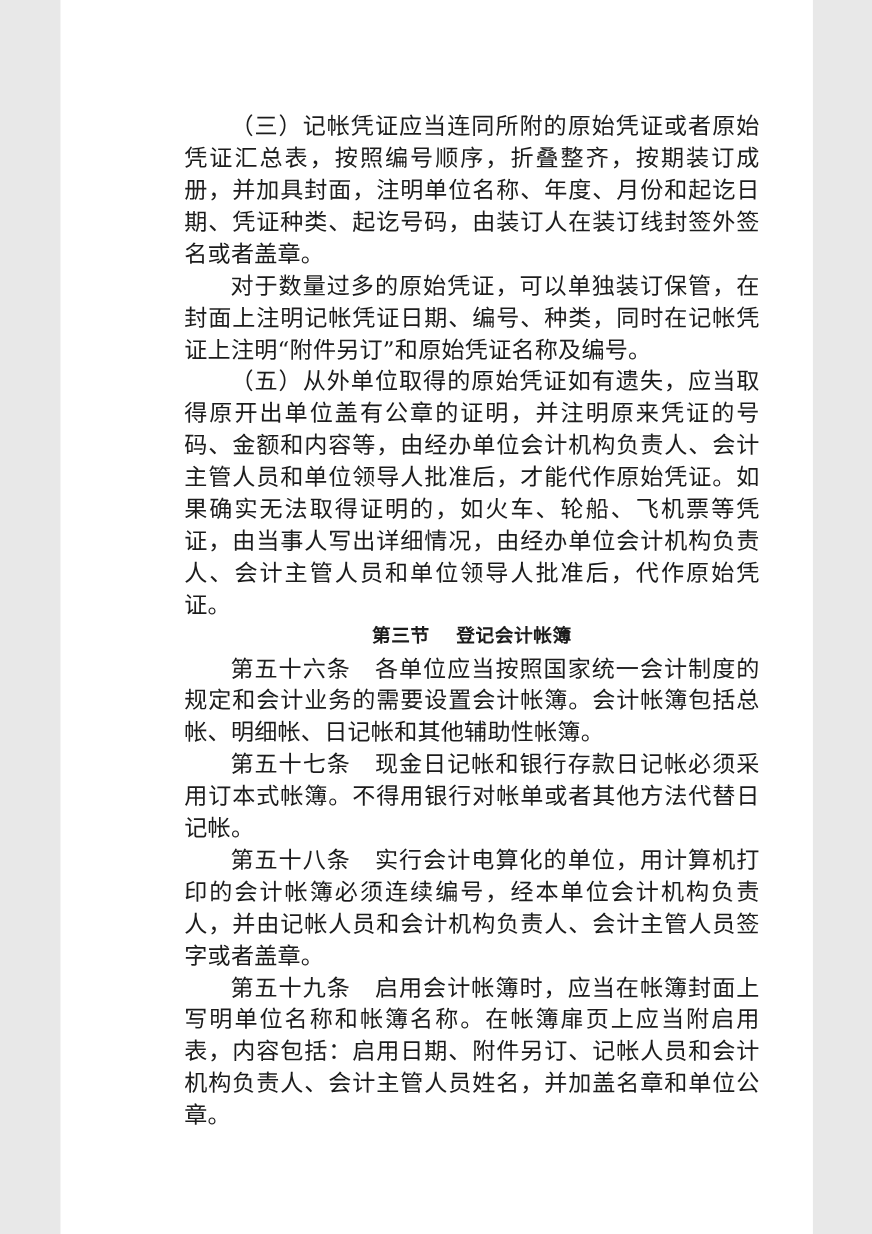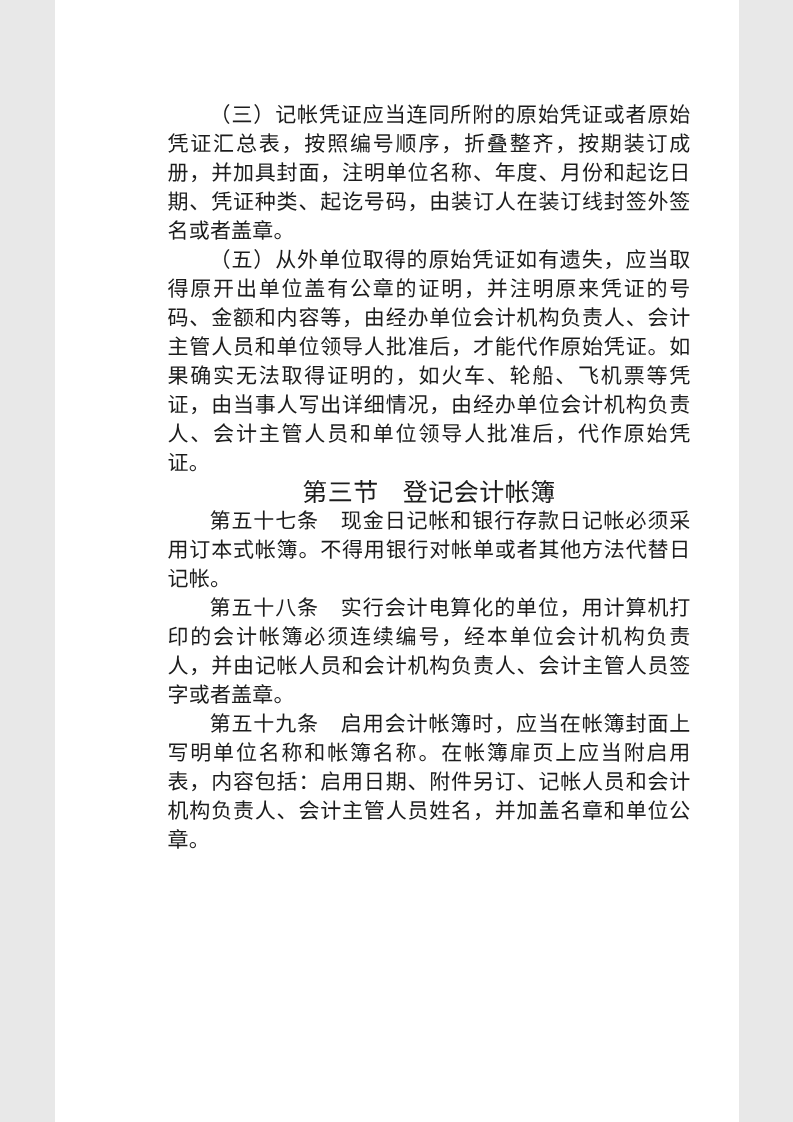--- a/index.html
+++ b/index.html
@@ -23,48 +23,50 @@
     margin: 0;
     font-size: 21px;
     line-height: 29px;
     text-indent: 2em;
     text-align: justify;
     word-break: break-all;
     letter-spacing: 0.2px;
   }
   .section-heading {
     margin: 0;
-    font-size: 25px;
+    font-size: 17px;
     line-height: 29px;
-    font-weight: normal;
+    font-weight: bold;
     text-align: center;
     text-indent: 0;
     letter-spacing: 0.5px;
   }
   .section-heading .heading-gap {
     display: inline-block;
     width: 24px;
   }
 </style>
 </head>
 <body>
 
 <div class="page">
 
   <p class="body-para">（三）记帐凭证应当连同所附的原始凭证或者原始凭证汇总表，按照编号顺序，折叠整齐，按期装订成册，并加具封面，注明单位名称、年度、月份和起讫日期、凭证种类、起讫号码，由装订人在装订线封签外签名或者盖章。</p>
 
+  <p class="body-para">对于数量过多的原始凭证，可以单独装订保管，在封面上注明记帐凭证日期、编号、种类，同时在记帐凭证上注明“附件另订”和原始凭证名称及编号。</p>
 
 
 
   <p class="body-para">（五）从外单位取得的原始凭证如有遗失，应当取得原开出单位盖有公章的证明，并注明原来凭证的号码、金额和内容等，由经办单位会计机构负责人、会计主管人员和单位领导人批准后，才能代作原始凭证。如果确实无法取得证明的，如火车、轮船、飞机票等凭证，由当事人写出详细情况，由经办单位会计机构负责人、会计主管人员和单位领导人批准后，代作原始凭证。</p>
 
   <h2 class="section-heading">
     <span>第三节</span><span class="heading-gap"></span><span>登记会计帐簿</span>
   </h2>
 
+  <p class="body-para">第五十六条　各单位应当按照国家统一会计制度的规定和会计业务的需要设置会计帐簿。会计帐簿包括总帐、明细帐、日记帐和其他辅助性帐簿。</p>
 
   <p class="body-para">第五十七条　现金日记帐和银行存款日记帐必须采用订本式帐簿。不得用银行对帐单或者其他方法代替日记帐。</p>
 
   <p class="body-para">第五十八条　实行会计电算化的单位，用计算机打印的会计帐簿必须连续编号，经本单位会计机构负责人，并由记帐人员和会计机构负责人、会计主管人员签字或者盖章。</p>
 
   <p class="body-para">第五十九条　启用会计帐簿时，应当在帐簿封面上写明单位名称和帐簿名称。在帐簿扉页上应当附启用表，内容包括：启用日期、附件另订、记帐人员和会计机构负责人、会计主管人员姓名，并加盖名章和单位公章。</p>
 
 </div>
 
 </body></html>

